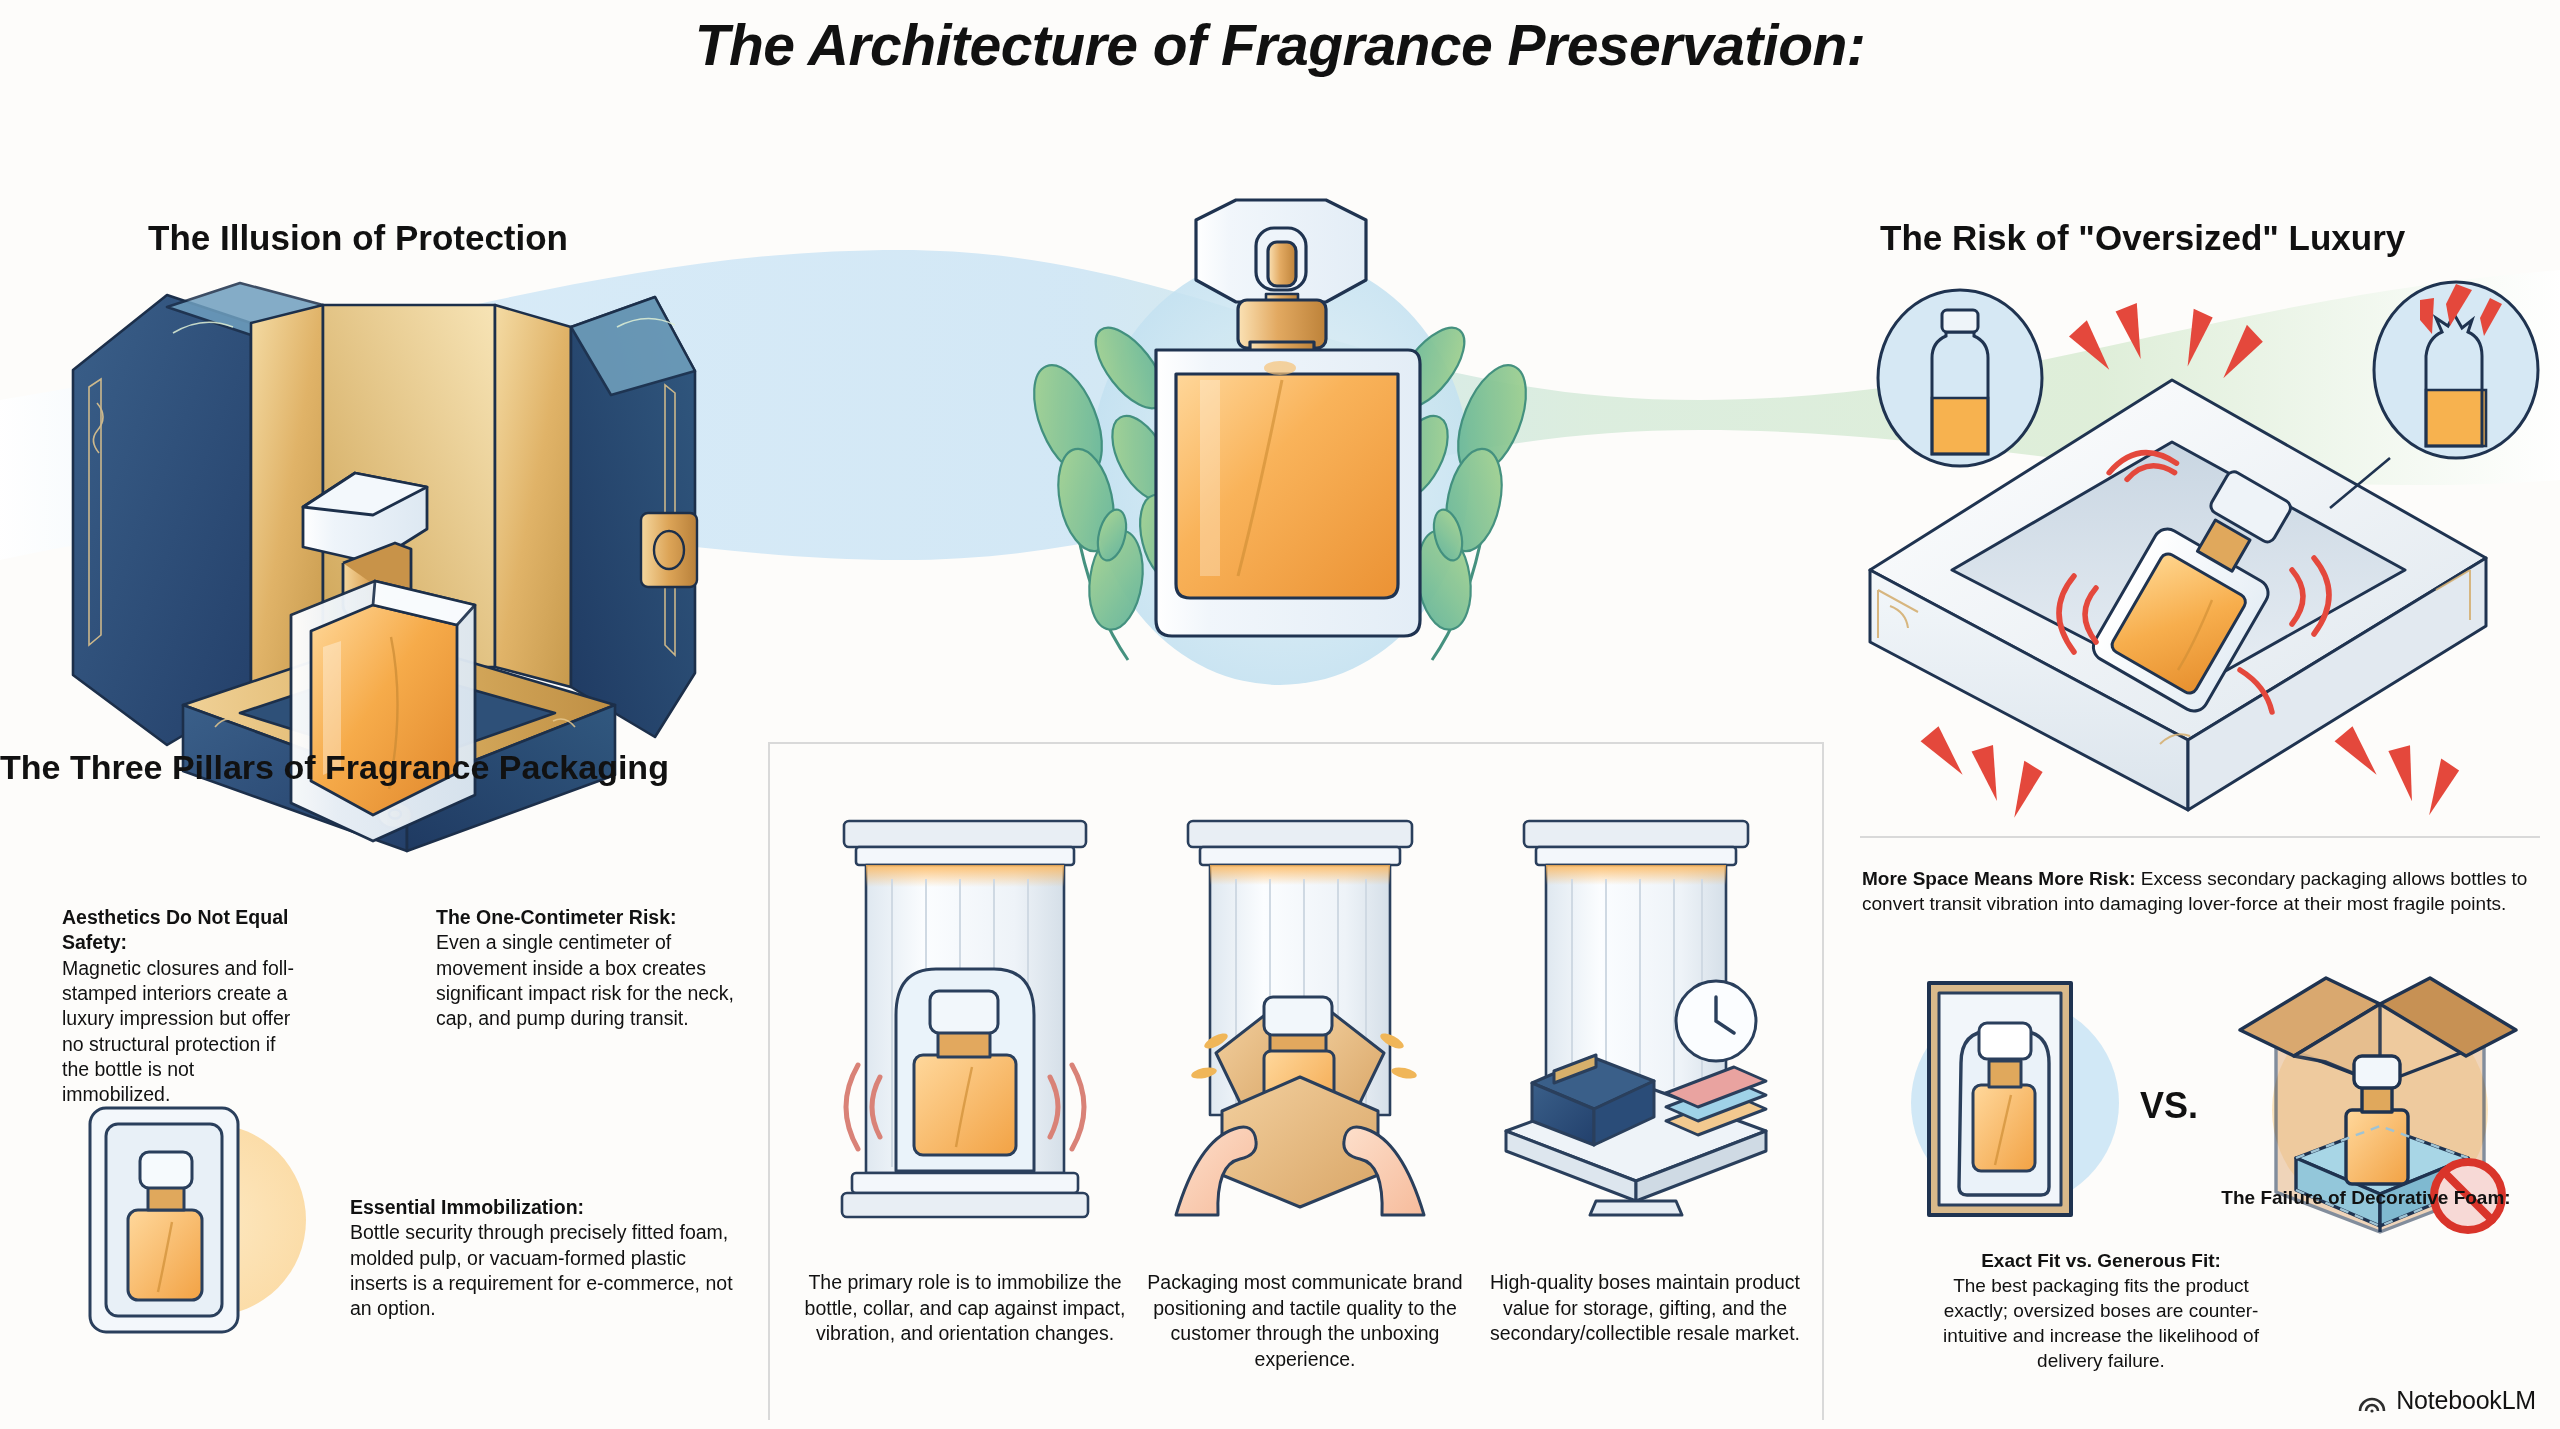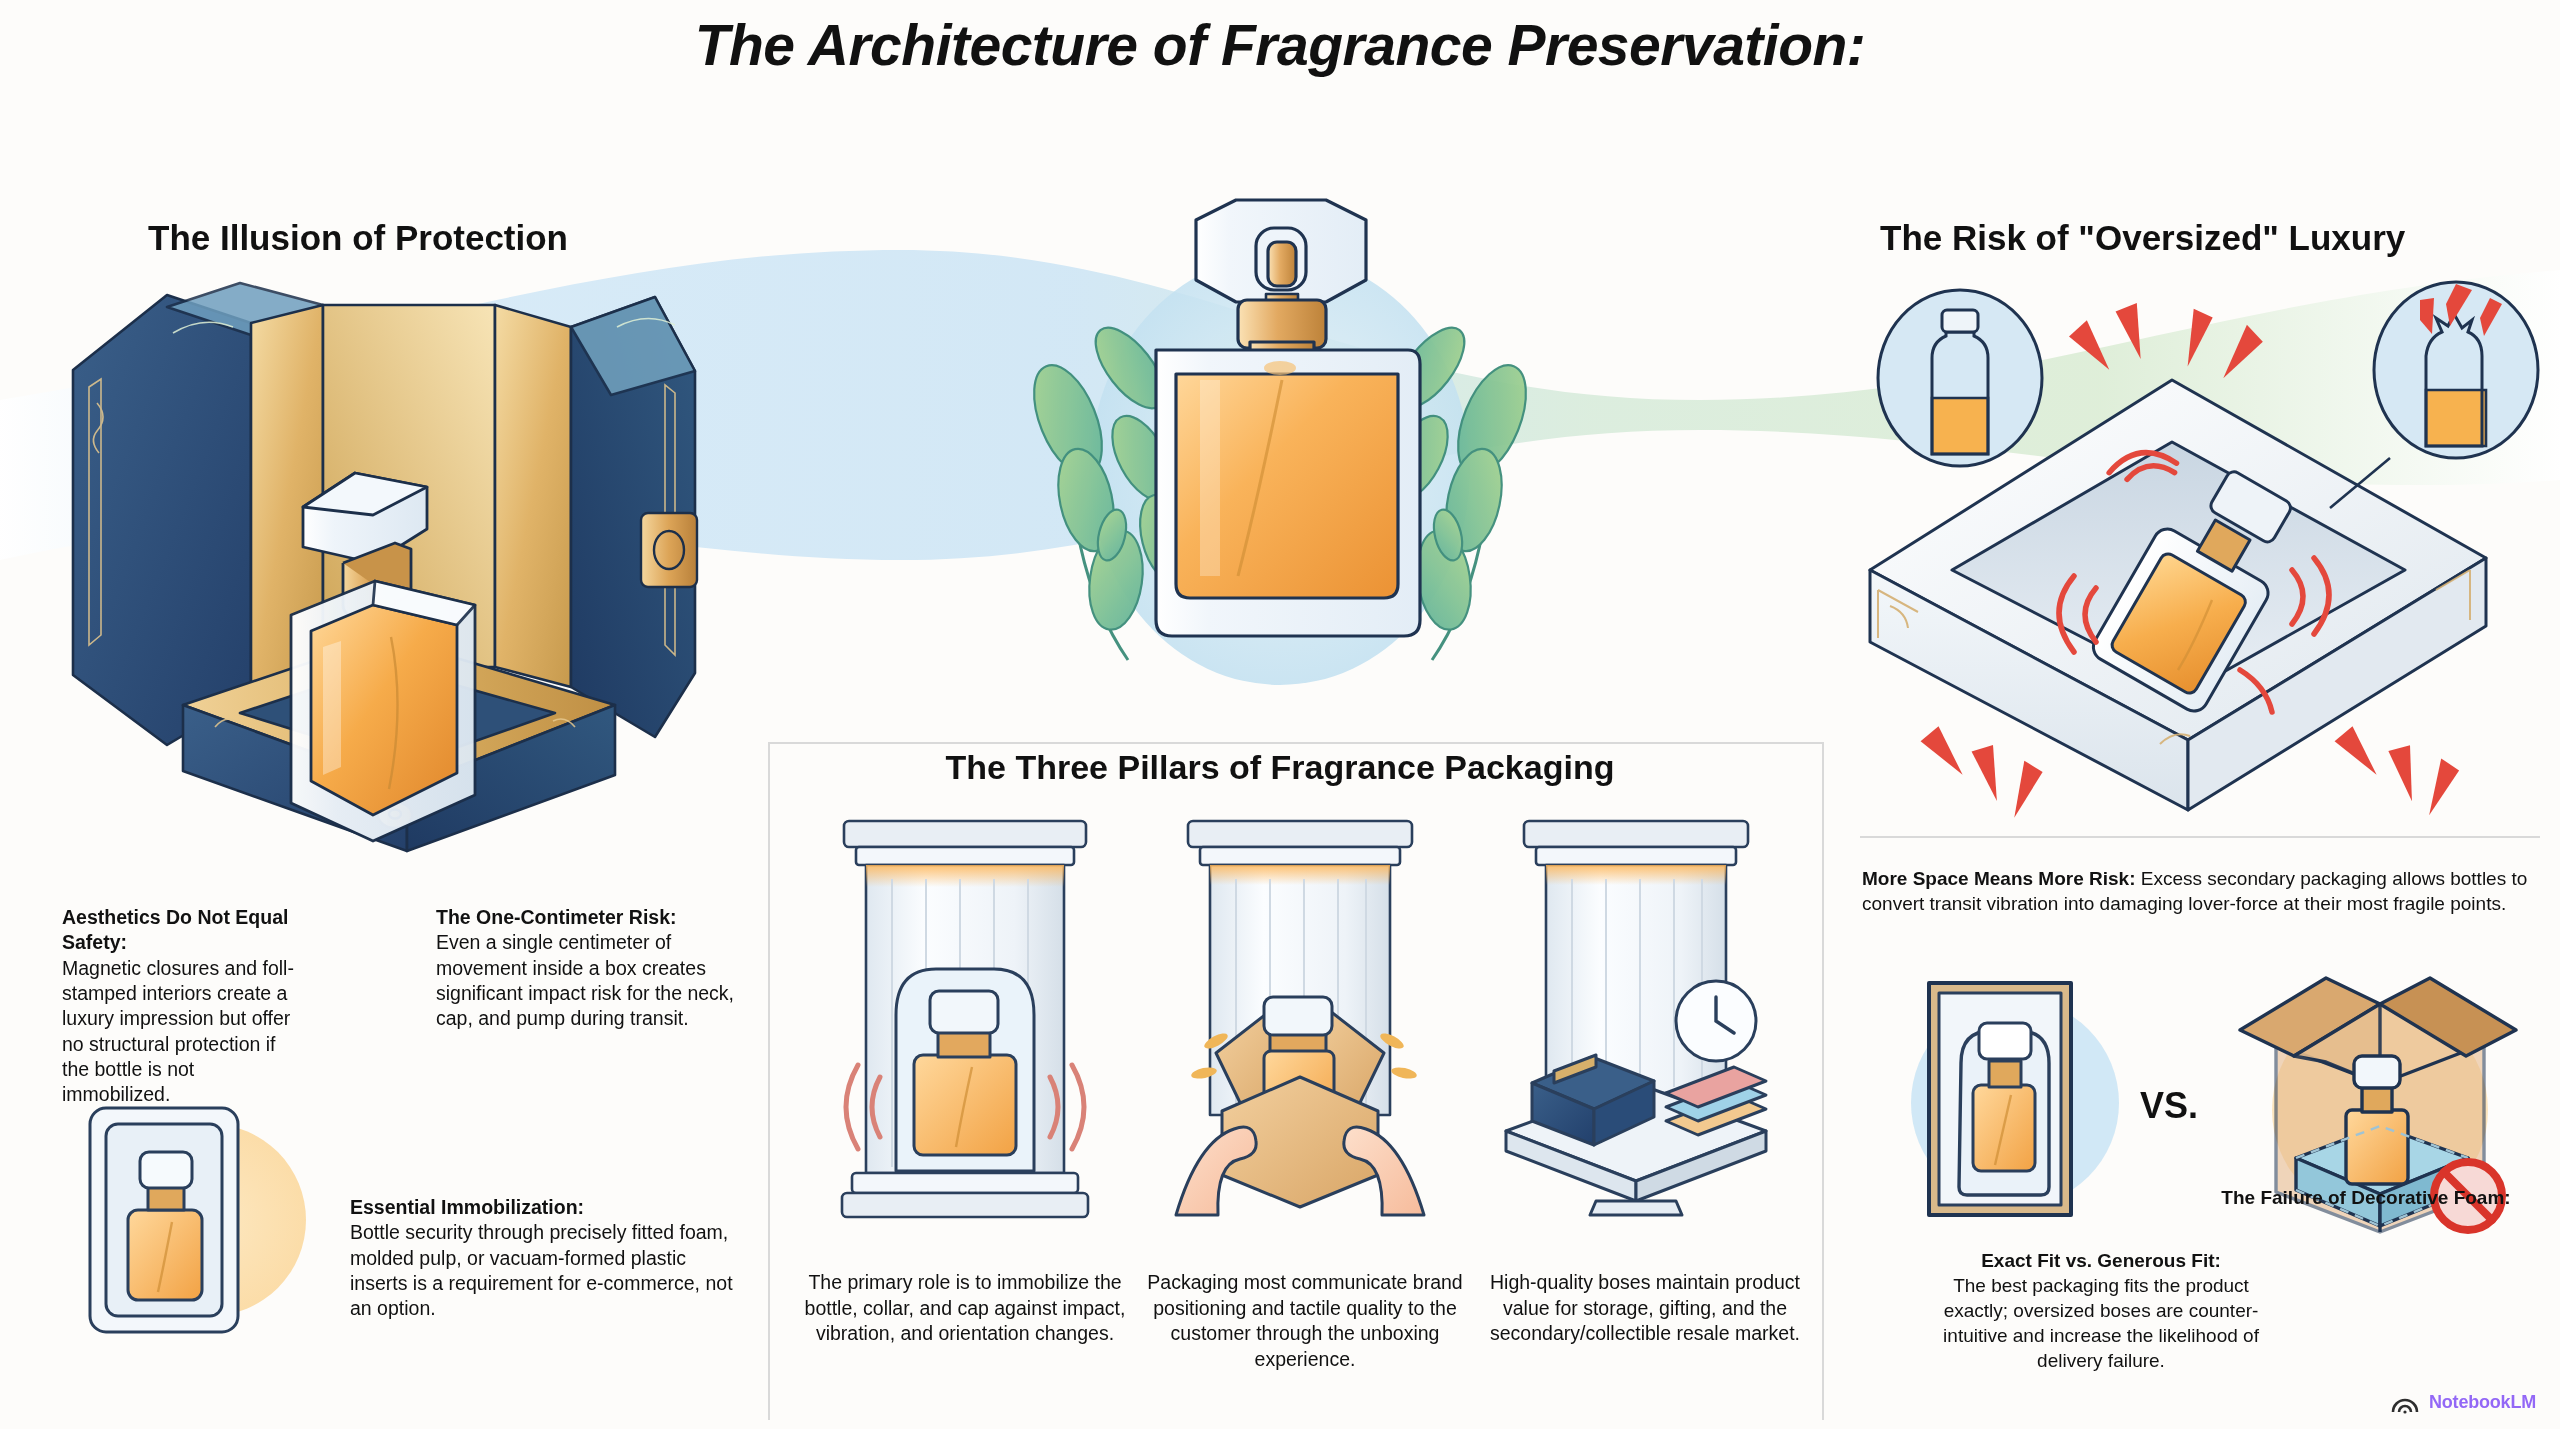--- a/index.html
+++ b/index.html
@@ -14,38 +14,38 @@
   
   .bg-sweep{position:absolute;inset:0;z-index:0;pointer-events:none;}
   
   .title-wrap{position:absolute;top:14px;left:0;width:2560px;text-align:center;z-index:5;font-style:italic;}
   .title-l1{font-size:57px;font-weight:bold;letter-spacing:-.5px;line-height:1.12;}
   .title-l2{font-size:52px;font-weight:bold;letter-spacing:-.5px;line-height:1.12;}
   
   .sec-head{position:absolute;font-size:35px;font-weight:bold;z-index:5;}
   #head-left{top:218px;left:148px;}
   #head-right{top:218px;left:1880px;}
-  #head-pillars{top:748px;left:0;width:2560px;text-align:center;font-size:34px;}
+  #head-pillars{top:748px;left:0;width:2560px;font-size:34px;}
   
   .tblock{position:absolute;z-index:6;}
   .tblock .hd{font-weight:bold;}
   .tblock .bd{font-weight:normal;}
   .l-col{font-size:19.5px;line-height:1.3;}
   .r-col{font-size:19px;line-height:1.34;}
   .pil-cap{position:absolute;text-align:center;font-size:19.5px;line-height:1.32;z-index:6;}
   .rb-cap{position:absolute;text-align:center;font-size:19px;line-height:1.32;z-index:6;}
   .rb-cap .hd{font-weight:bold;}
   
   .divider{position:absolute;background:#d9d9d9;width:2px;z-index:4;}
   .divider.h{height:2px;width:auto;}
   
   #vs-label{position:absolute;left:2140px;top:1085px;font-size:36px;font-weight:bold;z-index:7;}
   
   #watermark{position:absolute;right:24px;bottom:14px;display:flex;align-items:center;gap:9px;z-index:9;opacity:.92;}
-  #watermark .wm-text{font-size:18px;letter-spacing:-.2px;color:#8b5cf6;font-weight:bold;}
+  #watermark .wm-text{font-size:25px;letter-spacing:-.2px;color:#000000;}
   
   .illus{position:absolute;z-index:3;}
 </style>
 </head>
 <body>
 
 <svg class="bg-sweep" width="2560" height="1429" viewBox="0 0 2560 1429">
   <defs>
     <linearGradient id="sweepGrad" x1="0" y1="0" x2="1" y2="0">
       <stop offset="0" stop-color="#ffffff"></stop>

